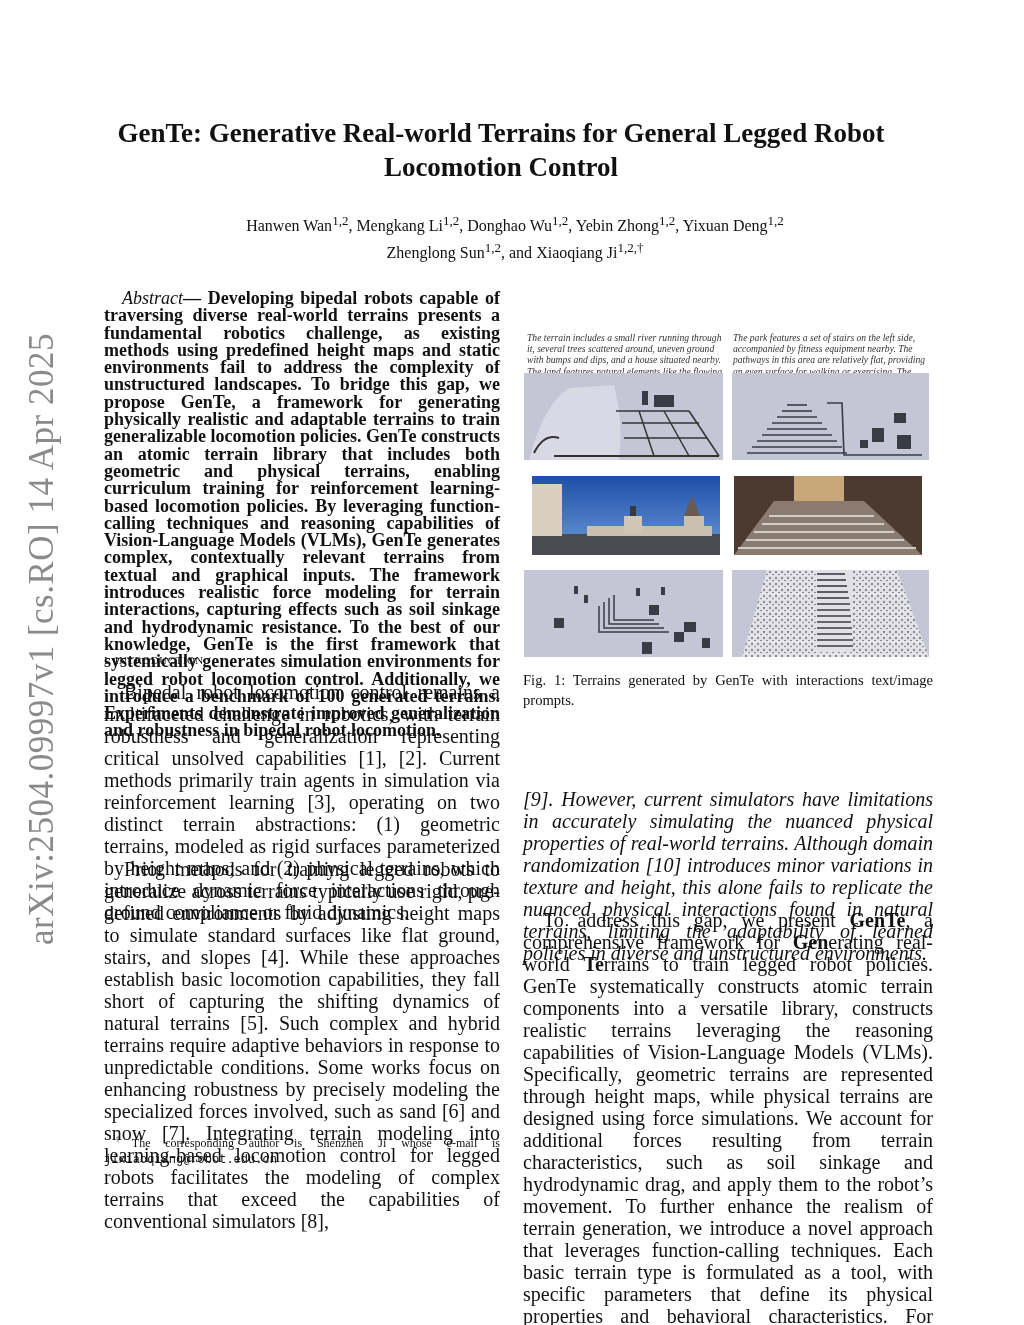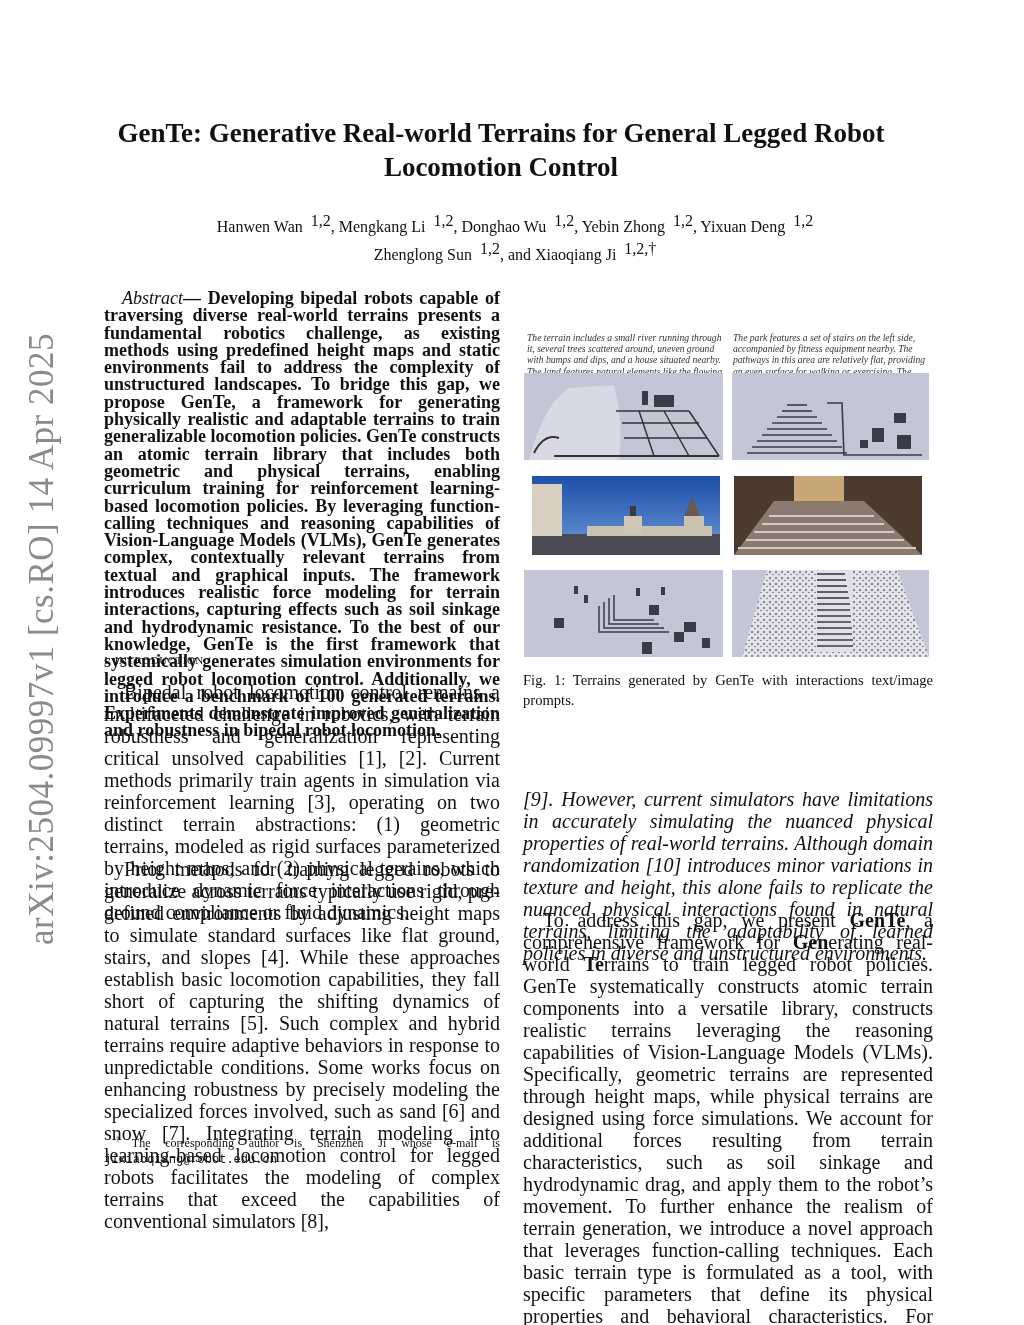--- a/index.html
+++ b/index.html
@@ -4,21 +4,21 @@
 <style>
   html, body { margin:0; padding:0; background:#fff; }
   body { width:1024px; height:1325px; position:relative; overflow:hidden;
          font-family:"Liberation Serif", "DejaVu Serif", serif; color:#111; }
   .arxiv { position:absolute; left:22px; top:945px; transform-origin:0 0; transform:rotate(-90deg);
            font-size:35px; color:#8a8a8a; white-space:nowrap; letter-spacing:0.5px; width:610px; }
   .title { position:absolute; left:86px; top:116px; width:830px; text-align:center;
            font-size:27px; font-weight:bold; line-height:34px; }
   .authors { position:absolute; left:100px; top:210px; width:830px; text-align:center;
              font-size:16px; line-height:22px; }
-  .authors sup { font-size:16px;margin-left:8px; }
+  .authors sup { font-size:13px; }
   .col { position:absolute; font-size:20px; line-height:22px; text-align:justify; }
   .left { left:104px; width:396px; }
   .right { left:523px; width:410px; }
   .abstract { top:290px; font-weight:bold; font-size:18px; line-height:17.3px; }
   .abstract .lbl { font-style:italic; font-weight:normal; }
   .abstract p { margin:0; text-indent:1em; }
   .sec { position:absolute; left:104px; top:654px; width:396px; text-align:left; font-size:11px; letter-spacing:0.5px; }
   p.para { margin:0 0 0 0; text-indent:1em; }
   .intro1 { top:681px; }
   .intro2 { top:858px; }

